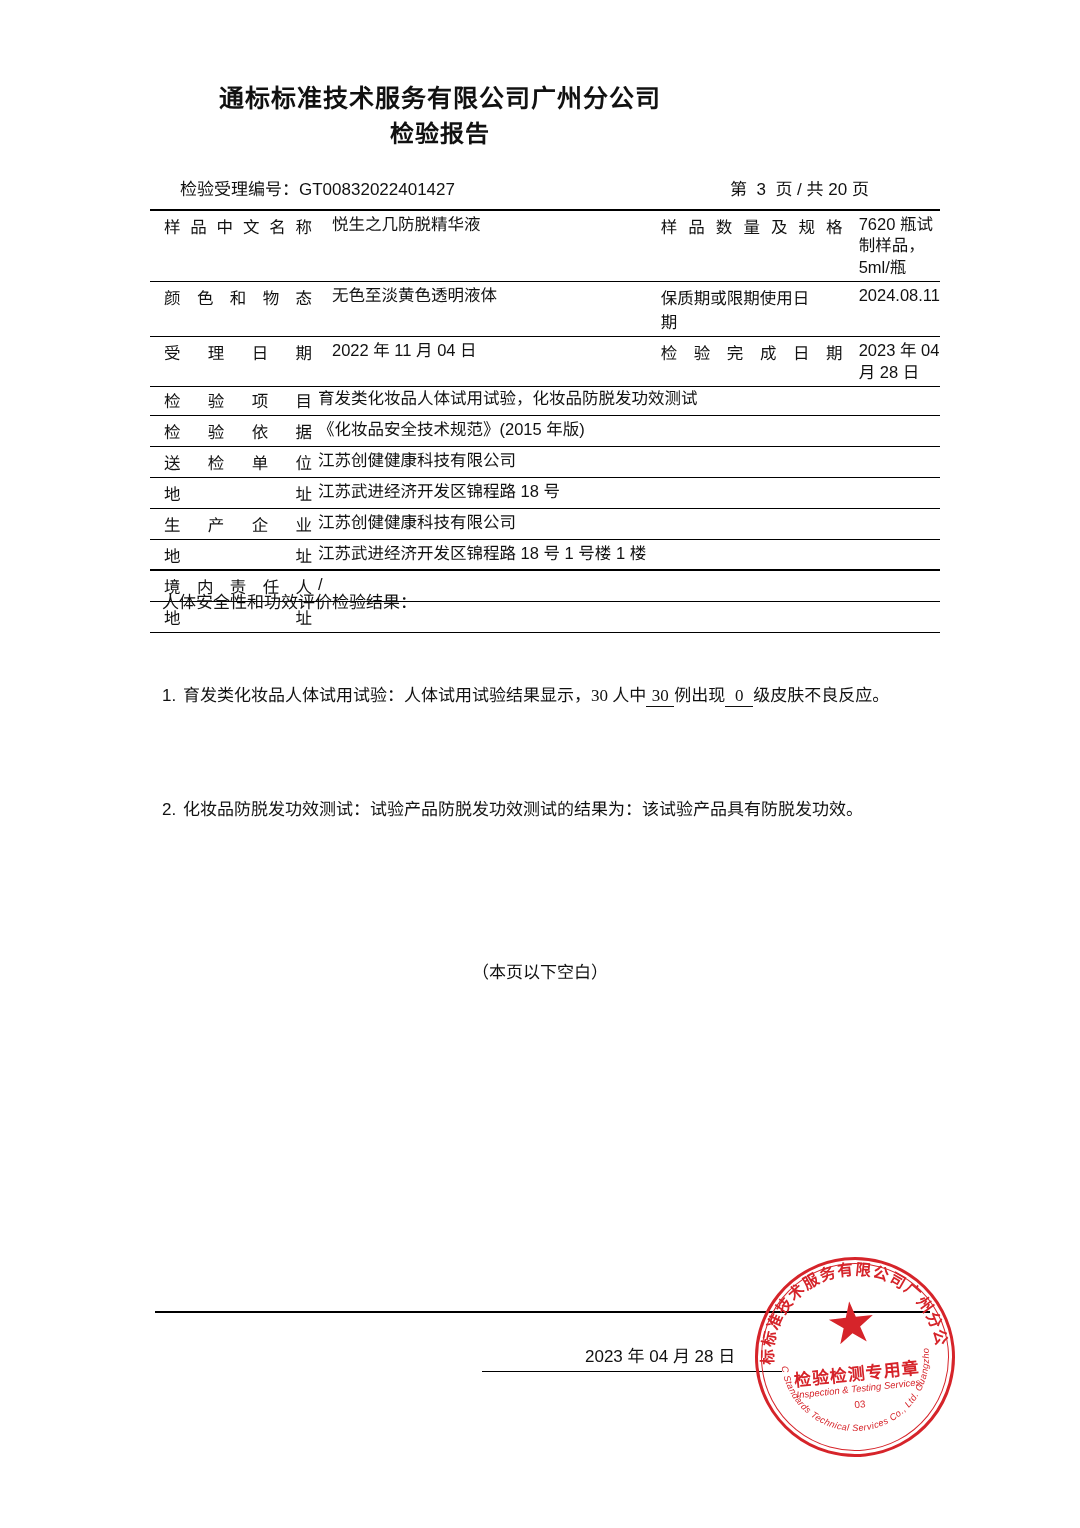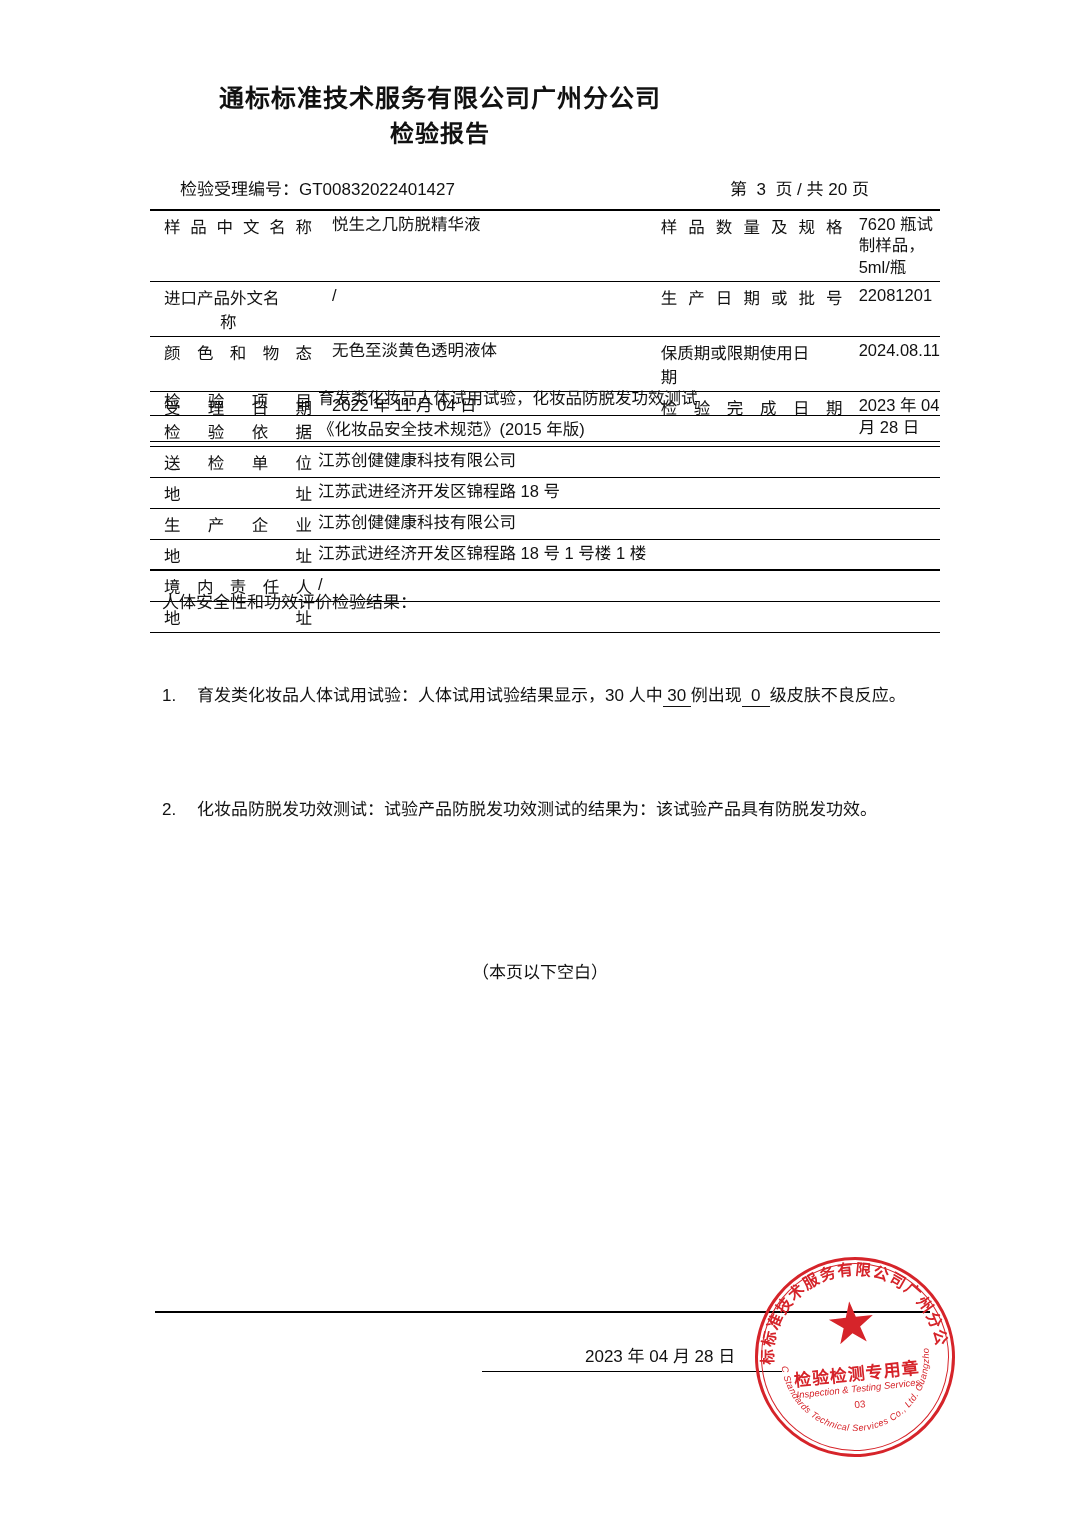--- a/index.html
+++ b/index.html
@@ -171,21 +171,22 @@
     line-height: 2.55;
   }
   .item-1 { top: 674px; }
   .item-2 { top: 788px; }
   .item-num {
     position: absolute;
     left: 0;
     top: 0;
   }
   .item-body {
-    margin-left: 35px;
+    margin-left: 21px;
+    font-family: Liberation Serif, serif;
   }
   .ul-blank {
     display: inline-block;
     min-width: 28px;
     border-bottom: 1px solid #111;
     text-align: center;
     line-height: 1.2;
   }
   .blank-note {
     position: absolute;
@@ -334,36 +335,20 @@
               <span>样</span>
               <span>品</span>
               <span>数</span>
               <span>量</span>
               <span>及</span>
               <span>规</span>
               <span>格</span>
             </span>
       </td>
       <td class="val2">7620 瓶试制样品，5ml/瓶</td>
-    </tr>
-    <tr class="bordered">
-      <td class="lbl lbl-plain">进口产品外文名<br><span style="padding-left:56px;">称</span></td>
-      <td class="val val-wide">/</td>
-      <td class="lbl2">
-        <span class="lbl2-j">
-              <span>生</span>
-              <span>产</span>
-              <span>日</span>
-              <span>期</span>
-              <span>或</span>
-              <span>批</span>
-              <span>号</span>
-            </span>
-      </td>
-      <td class="val2">22081201</td>
     </tr>
     <tr class="bordered">
       <td class="lbl">
         <span class="lbl-j">
               <span>颜</span>
               <span>色</span>
               <span>和</span>
               <span>物</span>
               <span>态</span>
             </span>

